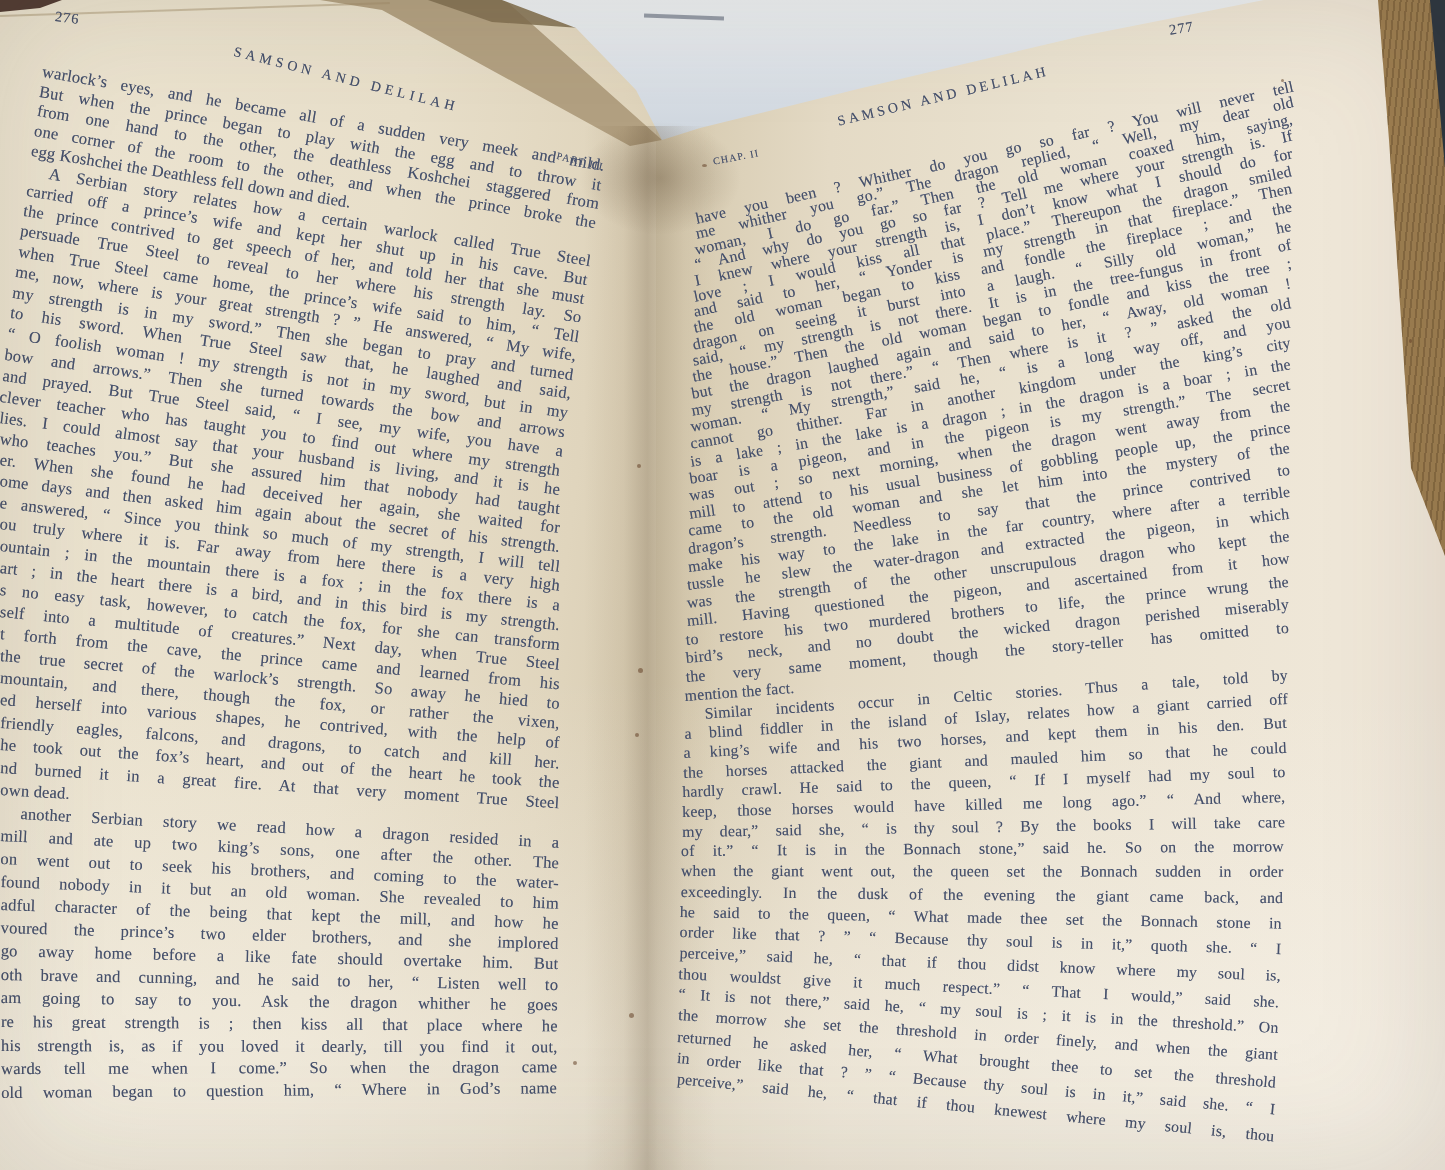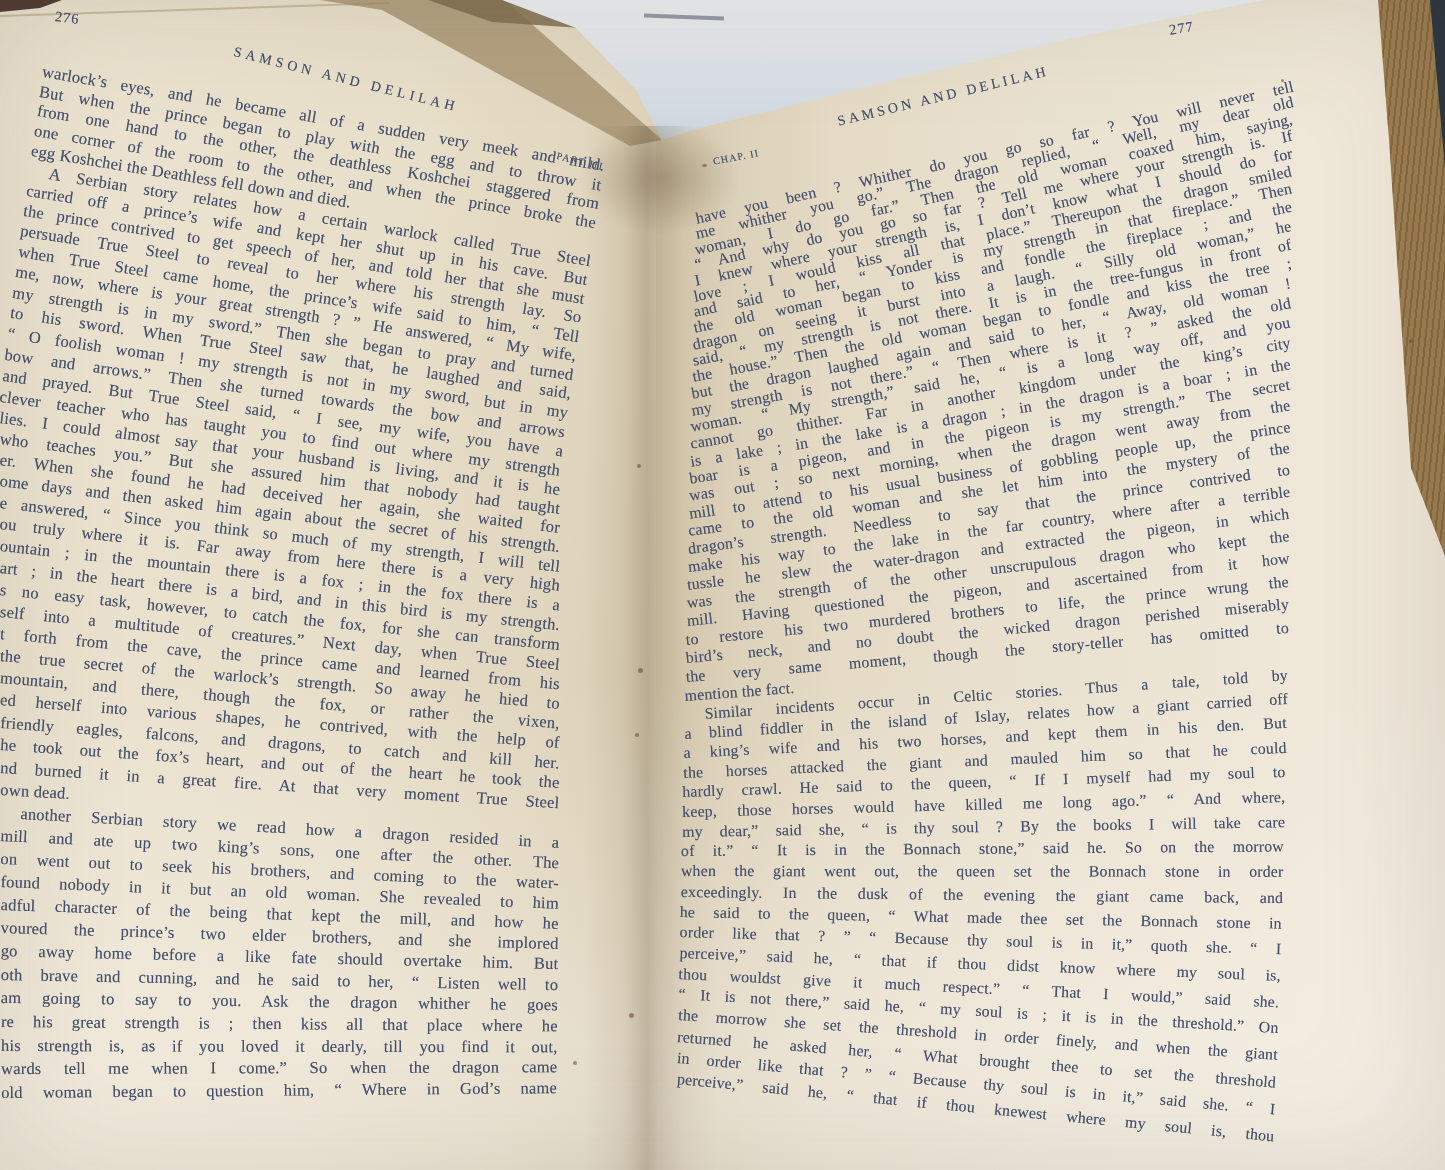--- a/index.html
+++ b/index.html
@@ -171,21 +171,21 @@
         <div class="bline" style="left: 684.55px; top: 668.141px; width: 605.106px; transform: rotate(-4.66261deg);">the very same moment, though the story-teller has omitted to</div>
         <div class="bline end" style="left: 684.2px; top: 686.974px; width: 604.851px; transform: rotate(-4.22319deg);">mention the fact.</div>
         <div class="bline ind" style="left: 683.85px; top: 705.941px; width: 604.596px; transform: rotate(-3.77586deg);">Similar incidents occur in Celtic stories.  Thus a tale, told by</div>
         <div class="bline" style="left: 683.5px; top: 725.04px; width: 604.34px; transform: rotate(-3.32074deg);">a blind fiddler in the island of Islay, relates how a giant carried off</div>
         <div class="bline" style="left: 683.15px; top: 744.273px; width: 604.085px; transform: rotate(-2.85797deg);">a king’s wife and his two horses, and kept them in his den.  But</div>
         <div class="bline" style="left: 682.8px; top: 763.638px; width: 603.83px; transform: rotate(-2.38768deg);">the horses attacked the giant and mauled him so that he could</div>
         <div class="bline" style="left: 682.45px; top: 783.137px; width: 603.574px; transform: rotate(-1.90998deg);">hardly crawl.  He said to the queen, “ If I myself had my soul to</div>
         <div class="bline" style="left: 682.1px; top: 802.77px; width: 603.319px; transform: rotate(-1.42499deg);">keep, those horses would have killed me long ago.”  “ And where,</div>
         <div class="bline" style="left: 681.75px; top: 822.535px; width: 603.064px; transform: rotate(-0.932812deg);">my dear,” said she, “ is thy soul ?  By the books I will take care</div>
         <div class="bline" style="left: 681.4px; top: 842.434px; width: 602.809px; transform: rotate(-0.433551deg);">of it.”  “ It is in the Bonnach stone,” said he.  So on the morrow</div>
-        <div class="bline" style="left: 681.05px; top: 862.465px; width: 602.553px; transform: rotate(0.0726928deg);">when the giant went out, the queen set the Bonnach stone in order</div>
+        <div class="bline" style="left: 681.05px; top: 862.465px; width: 602.553px; transform: rotate(0.0726928deg);">when the giant went out, the queen set the Bonnach sudden in order</div>
         <div class="bline" style="left: 680.7px; top: 882.63px; width: 602.298px; transform: rotate(0.585825deg);">exceedingly.  In the dusk of the evening the giant came back, and</div>
         <div class="bline" style="left: 680.35px; top: 902.929px; width: 602.043px; transform: rotate(1.10575deg);">he said to the queen, “ What made thee set the Bonnach stone in</div>
         <div class="bline" style="left: 680px; top: 923.36px; width: 601.787px; transform: rotate(1.63239deg);">order like that ? ”  “ Because thy soul is in it,” quoth she.  “ I</div>
         <div class="bline" style="left: 679.65px; top: 943.925px; width: 601.532px; transform: rotate(2.16566deg);">perceive,” said he, “ that if thou didst know where my soul is,</div>
         <div class="bline" style="left: 679.3px; top: 964.622px; width: 601.277px; transform: rotate(2.70546deg);">thou wouldst give it much respect.”  “ That I would,” said she.</div>
         <div class="bline" style="left: 678.95px; top: 985.453px; width: 601.021px; transform: rotate(3.25174deg);">“ It is not there,” said he, “ my soul is ;  it is in the threshold.”  On</div>
         <div class="bline" style="left: 678.6px; top: 1006.42px; width: 600.766px; transform: rotate(3.8044deg);">the morrow she set the threshold in order finely, and when the giant</div>
         <div class="bline" style="left: 678.25px; top: 1027.51px; width: 600.511px; transform: rotate(4.36337deg);">returned he asked her, “ What brought thee to set the threshold</div>
         <div class="bline" style="left: 677.9px; top: 1048.75px; width: 600.255px; transform: rotate(4.9286deg);">in order like that ? ”  “ Because thy soul is in it,” said she.  “ I</div>
         <div class="bline" style="left: 677.55px; top: 1070.11px; width: 600px; transform: rotate(5.5deg);">perceive,” said he, “ that if thou knewest where my soul is, thou</div>

